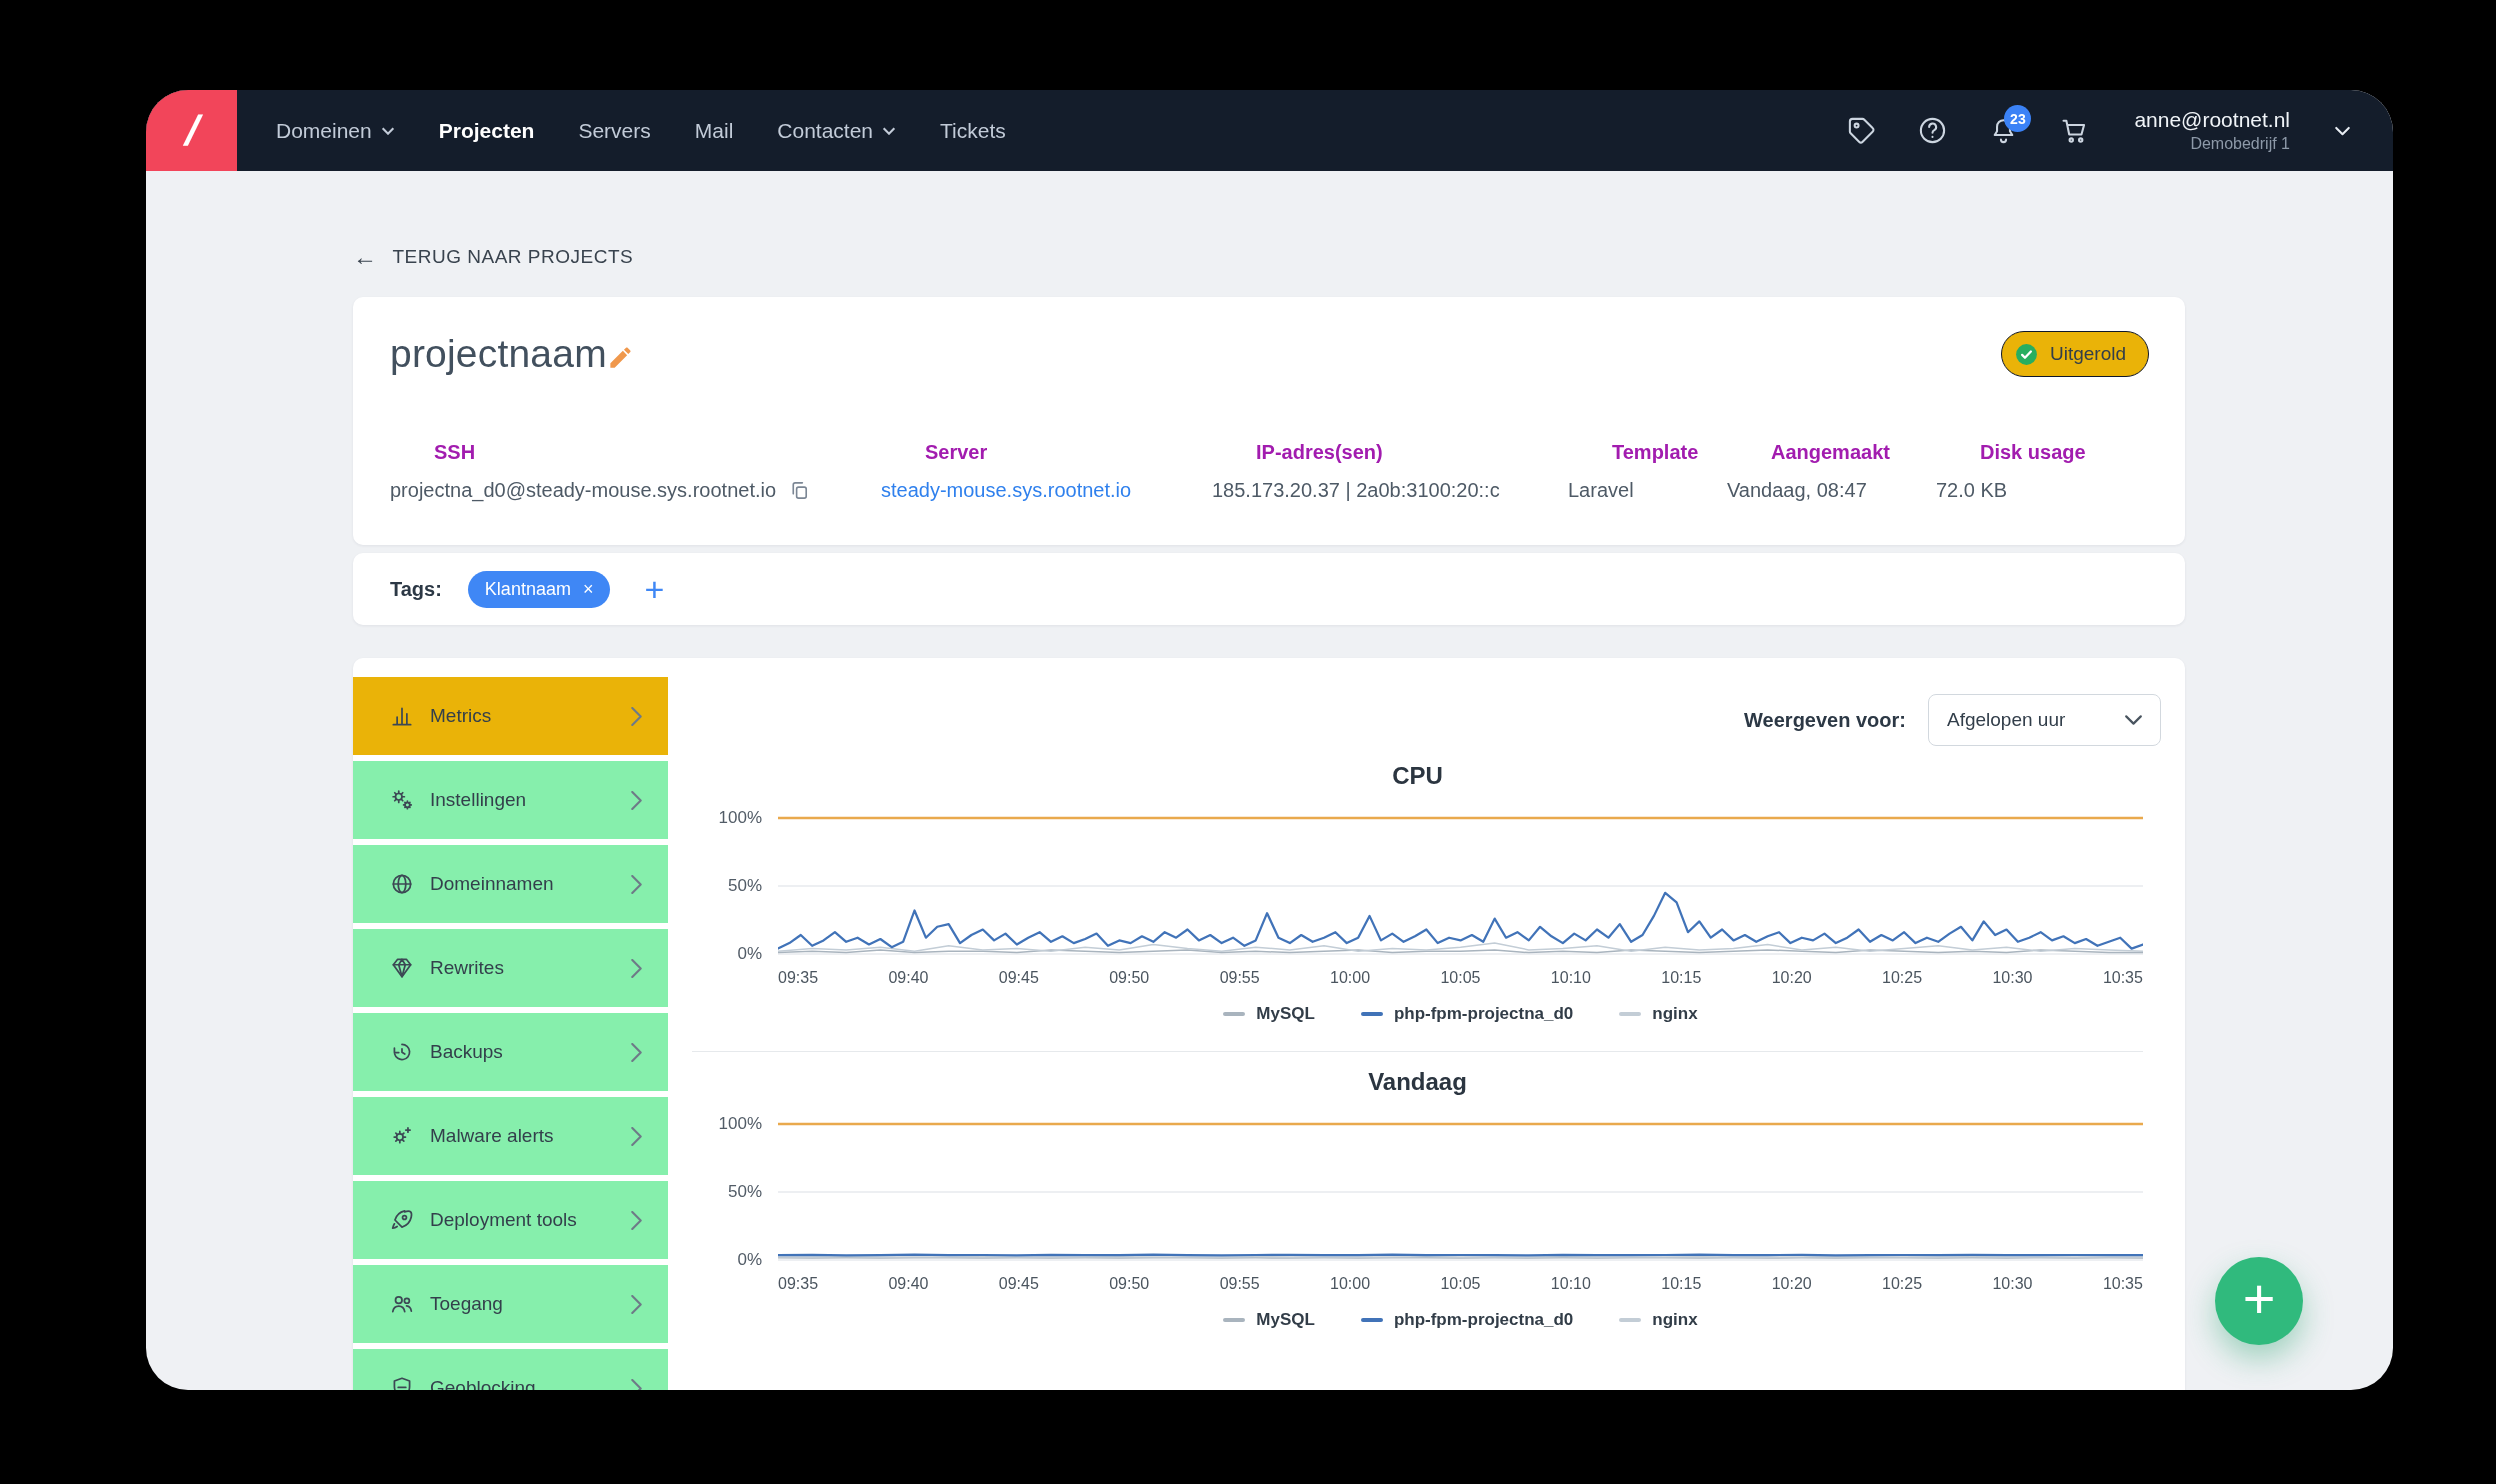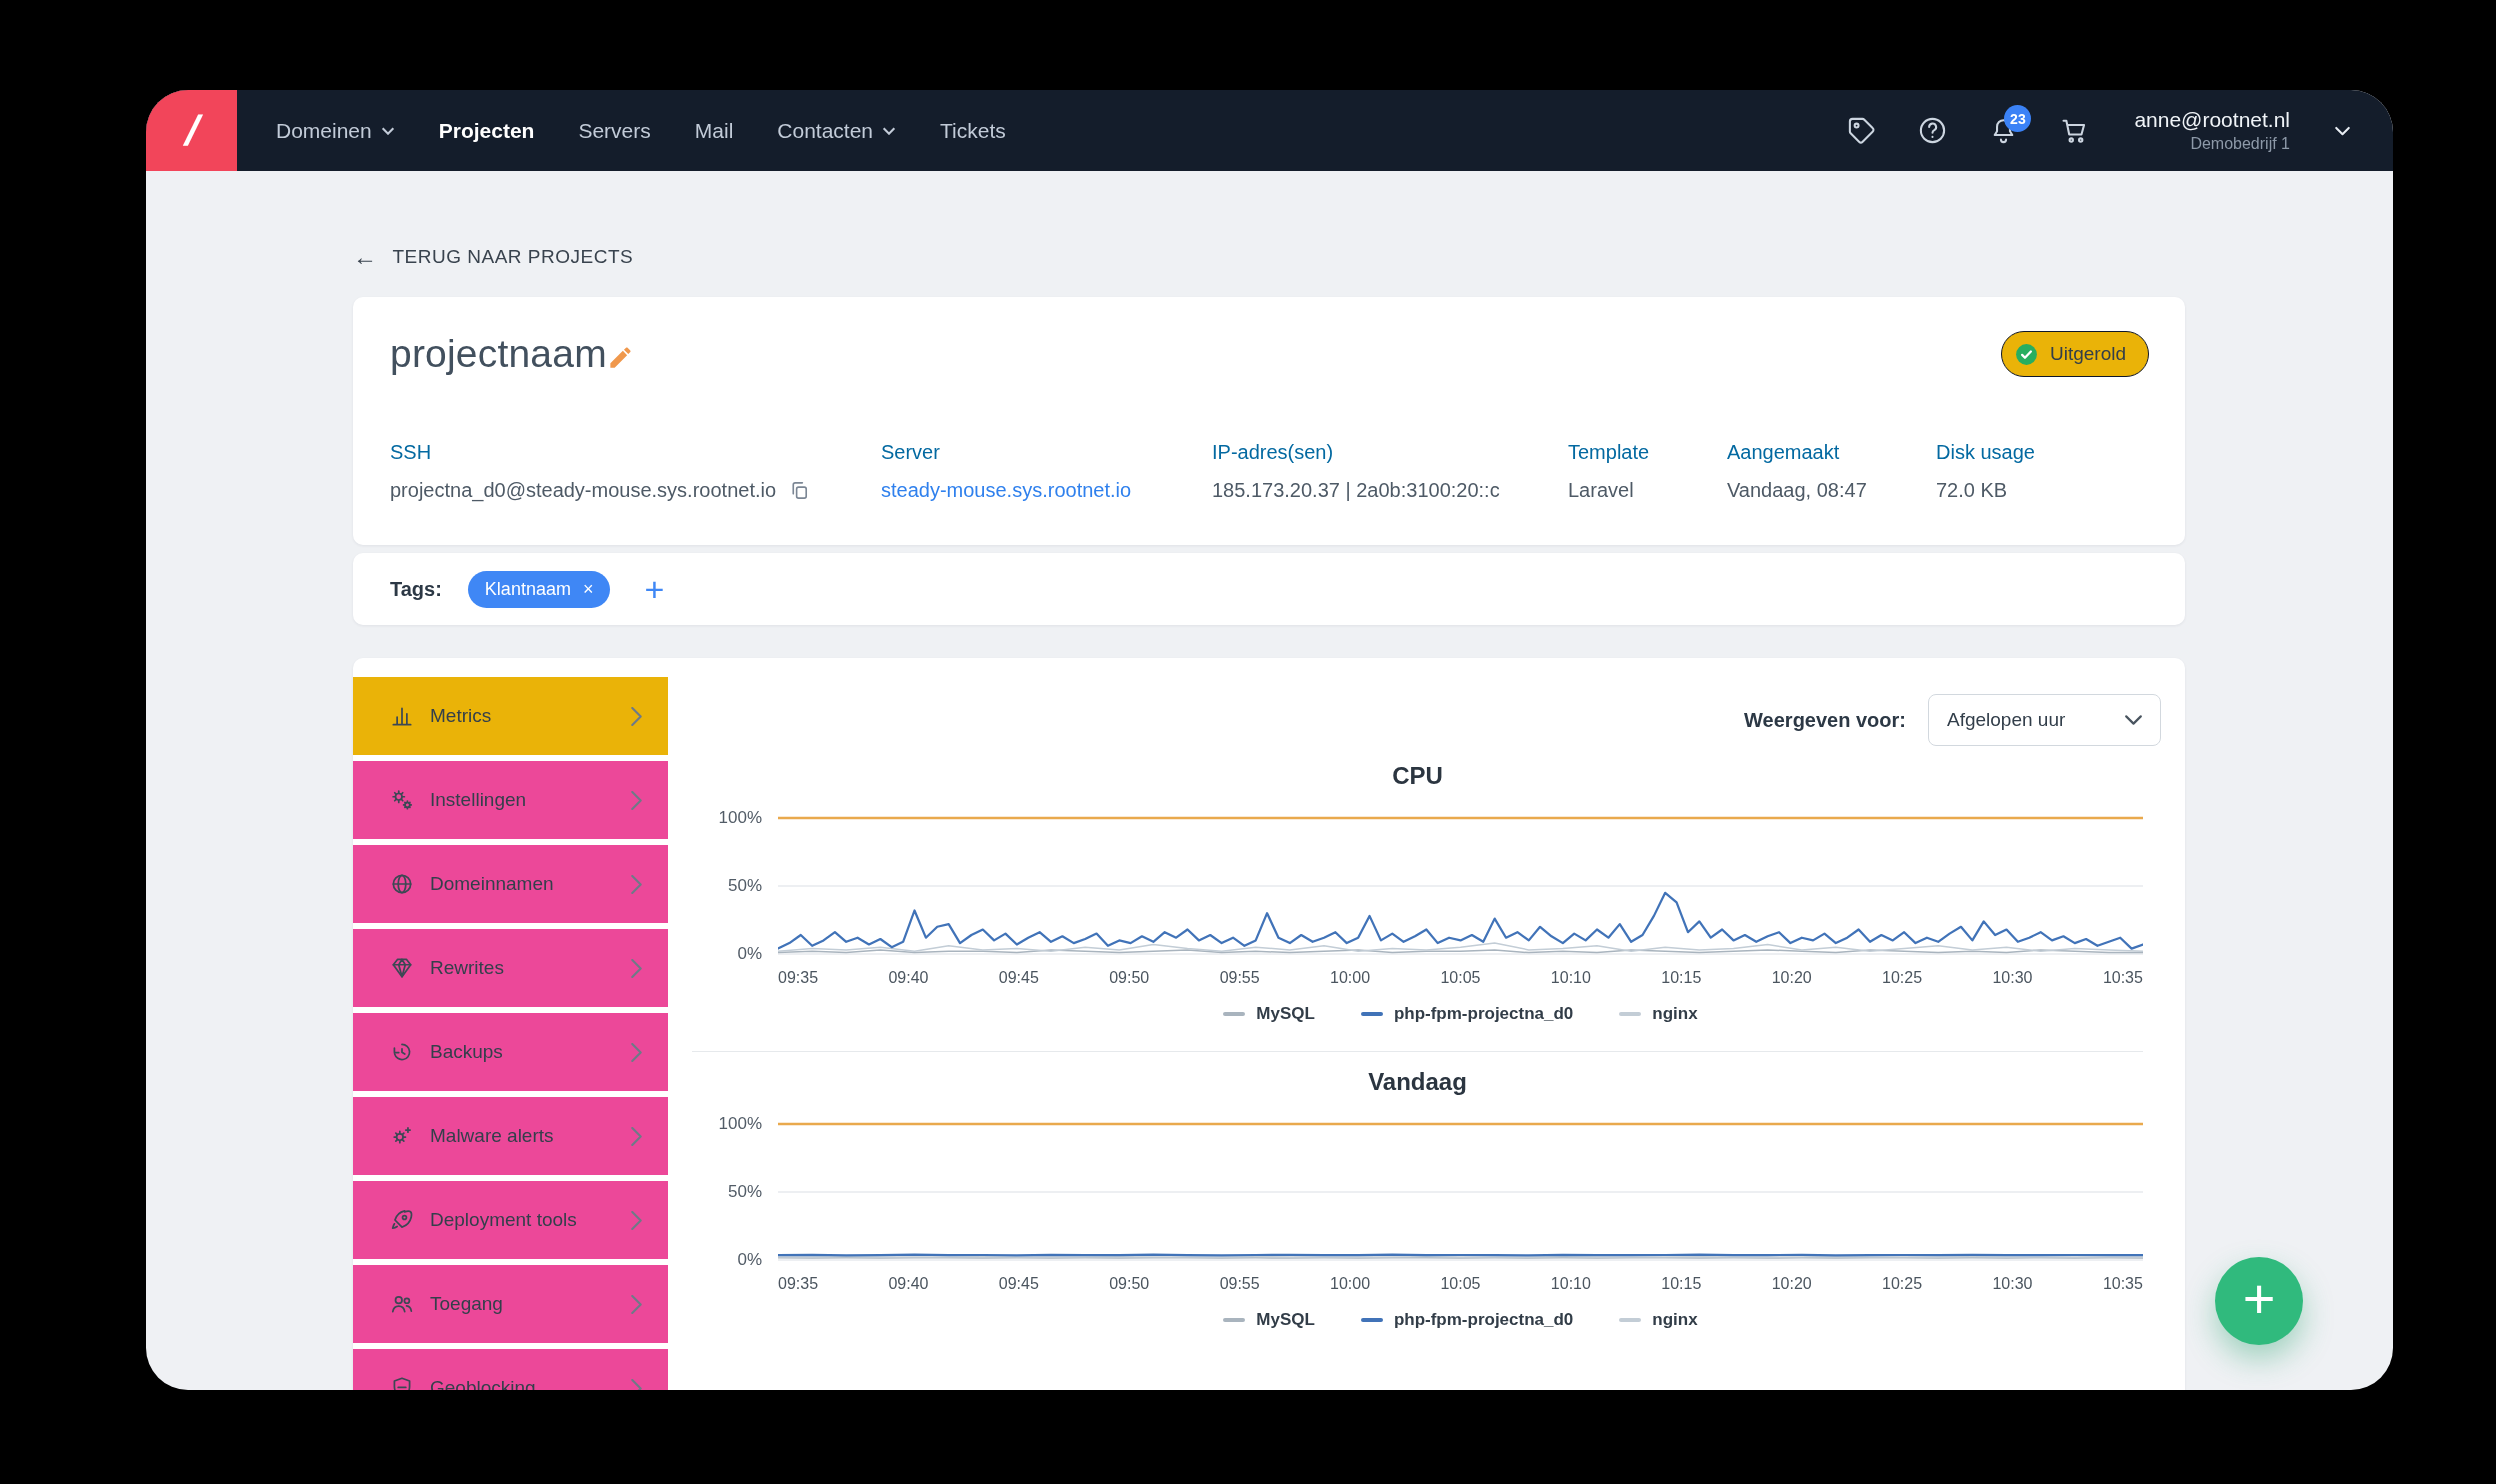--- a/index.html
+++ b/index.html
@@ -37,37 +37,37 @@
   .header-card, .tags-card, .main-card { background:#fff; border-radius:10px; box-shadow:0 1px 3px rgba(25,35,50,.07); }
 
   .header-card { position:absolute; left:207px; top:126px; width:1832px; height:248px; }
   .title-row { display:flex; align-items:center; padding:34px 36px 0 37px; }
   .project-title { font-size:39px; font-weight:500; color:#42505e; letter-spacing:.2px; }
   .pencil { width:27px; height:27px; fill:#f0984c; cursor:pointer; margin-top:7px; }
   .status-badge { margin-left:auto; display:flex; align-items:center; gap:11px; border:1px solid #0f172a; border-radius:999px;
                   height:46px; padding:0 22px 0 12px; font-size:19px; color:#323e4a; background:#eab308; }
   .status-badge .check { width:25px; height:25px; }
   .info-col { position:absolute; top:144px; }
-  .info-label { font-size:20px; font-weight:400; color:#0369a1; }
+  .info-label { font-size:20px; font-weight:700; color:#a21caf;margin-left:44px; }
   .info-value { margin-top:15px; font-size:20px; color:#4e5a66; display:flex; align-items:center; gap:12px; white-space:nowrap; }
   .info-value .link { color:#2f80ed; cursor:pointer; }
   .copy-icon { width:23px; height:23px; stroke:#7b8694; fill:none; stroke-width:1.7; stroke-linecap:round; stroke-linejoin:round; cursor:pointer; }
 
   .tags-card { position:absolute; left:207px; top:382px; width:1832px; height:72px; display:flex; align-items:center;
                padding:0 36px 0 37px; gap:26px; }
   .tags-label { font-size:20px; font-weight:700; color:#2c3845; }
   .tag-pill { background:#3f87f5; color:#fff; border-radius:999px; height:37px; display:flex; align-items:center; gap:12px;
               padding:0 17px; font-size:18px; cursor:pointer; }
   .tag-x { font-size:18px; cursor:pointer; }
   .tag-add { color:#3f87f5; font-size:34px; font-weight:400; line-height:1; margin-left:8px; cursor:pointer; }
 
   
   .main-card { position:absolute; left:207px; top:487px; width:1832px; height:840px; display:flex; overflow:hidden; }
   .side-menu { width:315px; flex-shrink:0; padding-top:19px; }
-  .menu-item { height:78px; margin-bottom:6px; display:flex; align-items:center; padding:0 26px 0 36px; background:#ec4899; cursor:pointer; }
+  .menu-item { height:78px; margin-bottom:6px; display:flex; align-items:center; padding:0 26px 0 36px; background:#86efac; cursor:pointer; }
   .menu-item.active { background:#eab308; }
   .mi-icon { width:26px; height:26px; margin-right:15px; flex-shrink:0; }
   .mi-icon svg { width:26px; height:26px; stroke:#3c4854; fill:none; stroke-width:1.6; stroke-linecap:round; stroke-linejoin:round; }
   .mi-label { flex:1; font-size:19px; color:#333f4b; }
   .mi-chevron { width:11px; height:19px; stroke:#6e7a87; fill:none; stroke-width:2; stroke-linecap:round; stroke-linejoin:round; }
 
   .charts { flex:1; padding:36px 42px 0 24px; min-width:0; }
   .period-row { display:flex; justify-content:flex-end; align-items:center; gap:22px; margin-right:-18px; }
   .period-label { font-size:20px; font-weight:700; color:#2c3845; }
   .period-select { width:233px; height:52px; border:1px solid #d2d8de; border-radius:8px; background:#fff;

